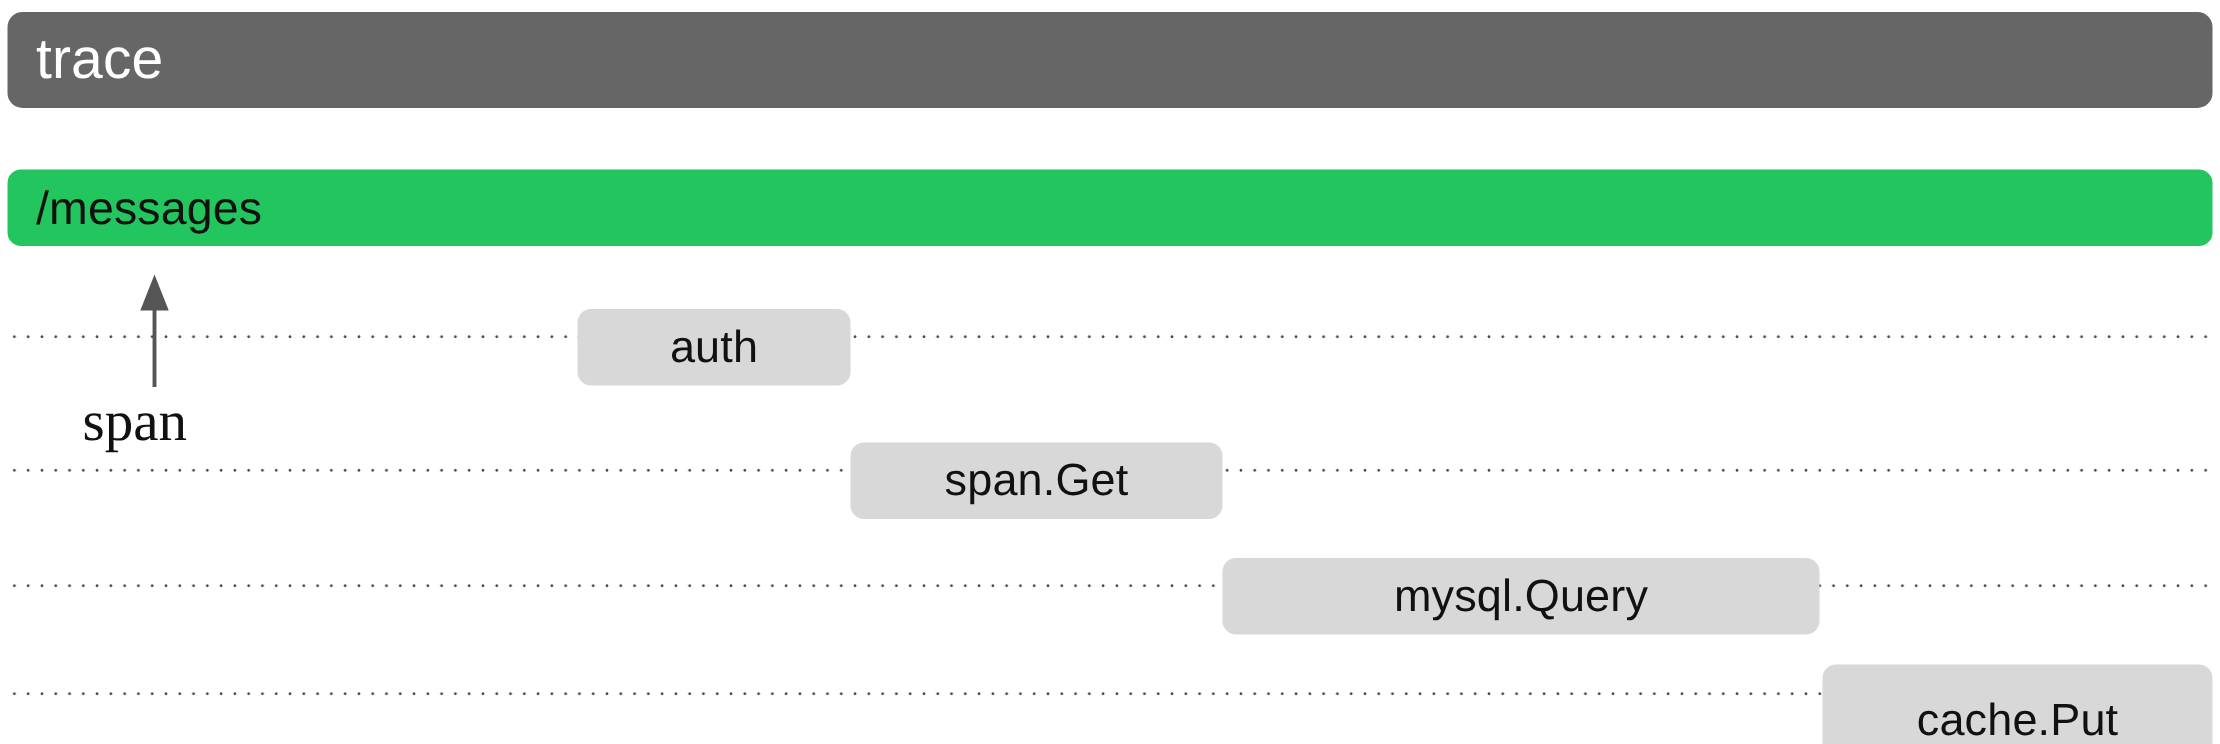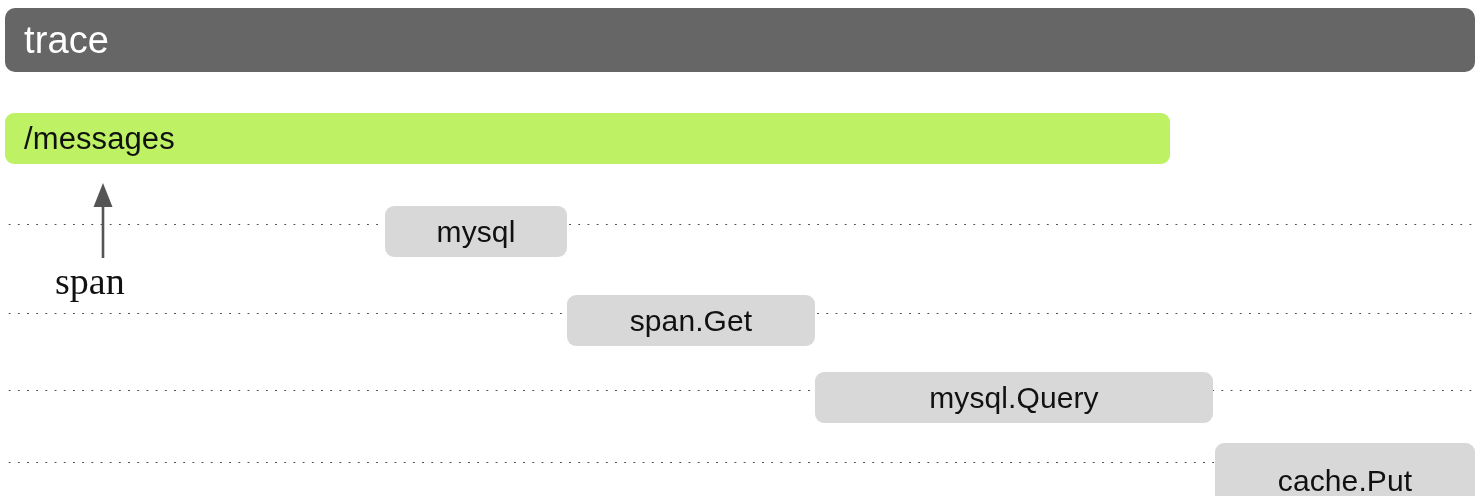--- a/index.html
+++ b/index.html
@@ -43,23 +43,23 @@
     padding-left: 19px;
   }
   .trace-bar .bar-label {
     color: #ffffff;
     font-size: 38px;
   }
 
   .root-span-bar {
     left: 5px;
     top: 113px;
-    width: 1165px;
+    width: 1470px;
     height: 51px;
-    background: #bef264;
+    background: #22c55e;
     padding-left: 19px;
   }
   .root-span-bar .bar-label {
     color: #111111;
     font-size: 31px;
   }
 
   .child-span-bar {
     background: #d8d8d8;
     justify-content: center;
@@ -113,21 +113,21 @@
   <div class="bar root-span-bar">
     <span class="bar-label">/messages</span>
   </div>
 
   <div class="dotted-rule" style="top:223px;"></div>
   <div class="dotted-rule" style="top:312px;"></div>
   <div class="dotted-rule" style="top:389px;"></div>
   <div class="dotted-rule" style="top:461px;"></div>
 
   <div class="bar child-span-bar" style="left:385px; top:206px; width:182px;">
-    <span class="bar-label">mysql</span>
+    <span class="bar-label">auth</span>
   </div>
 
   <div class="bar child-span-bar" style="left:567px; top:295px; width:248px;">
     <span class="bar-label">span.Get</span>
   </div>
 
   <div class="bar child-span-bar" style="left:815px; top:372px; width:398px;">
     <span class="bar-label">mysql.Query</span>
   </div>
 

